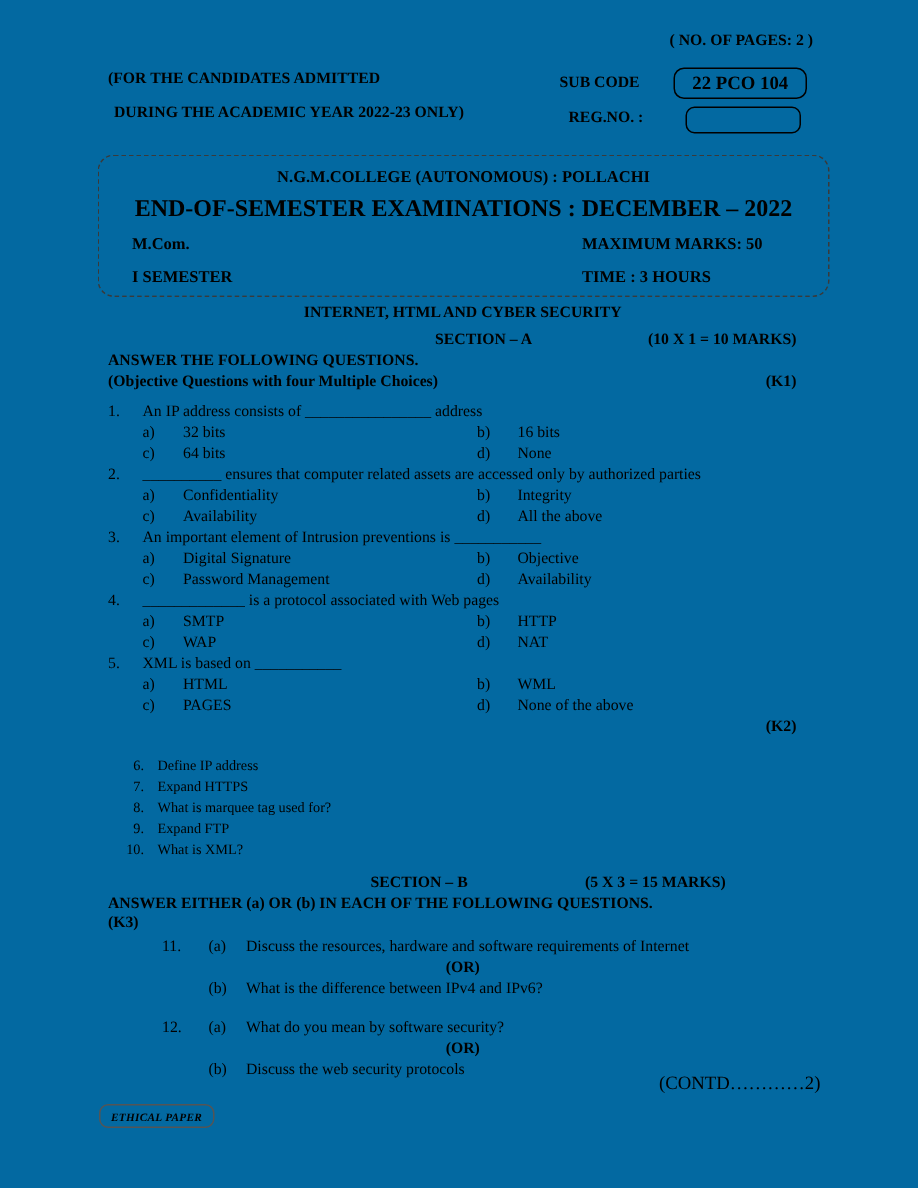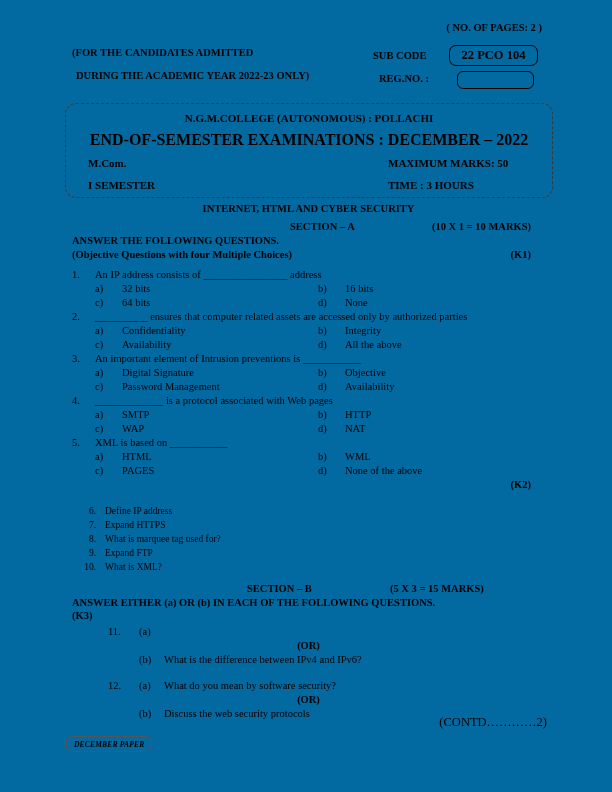--- a/index.html
+++ b/index.html
@@ -276,20 +276,21 @@
     <div class="line b">ANSWER EITHER (a) OR (b) IN EACH OF THE FOLLOWING QUESTIONS.</div>
 
     <div class="line h12" style="text-align:left;">
       <span class="b">(K3)</span>
     </div>
 
     <div style="margin-top:3px;">
       <div class="sb-q">
         <span class="sb-no">11.</span>
         <span class="sb-sub">(a)</span>
+        <span class="sb-tx">Discuss the resources, hardware and software requirements of Internet</span>
       </div>
       <div class="or-line">(OR)</div>
       <div class="sb-q">
         <span class="sb-no"></span>
         <span class="sb-sub">(b)</span>
         <span class="sb-tx">What is the difference between IPv4 and IPv6?</span>
       </div>
     </div>
 
     <div class="mt12">
@@ -302,15 +303,15 @@
       <div class="sb-q">
         <span class="sb-no"></span>
         <span class="sb-sub">(b)</span>
         <span class="sb-tx">Discuss the web security protocols</span>
       </div>
     </div>
 
   </div>
 
   <div class="abs contd">(CONTD…………2)</div>
-  <div class="abs ethical">DECEMBER PAPER</div>
+  <div class="abs ethical">ETHICAL PAPER</div>
 
 </div>
 
 </body></html>

